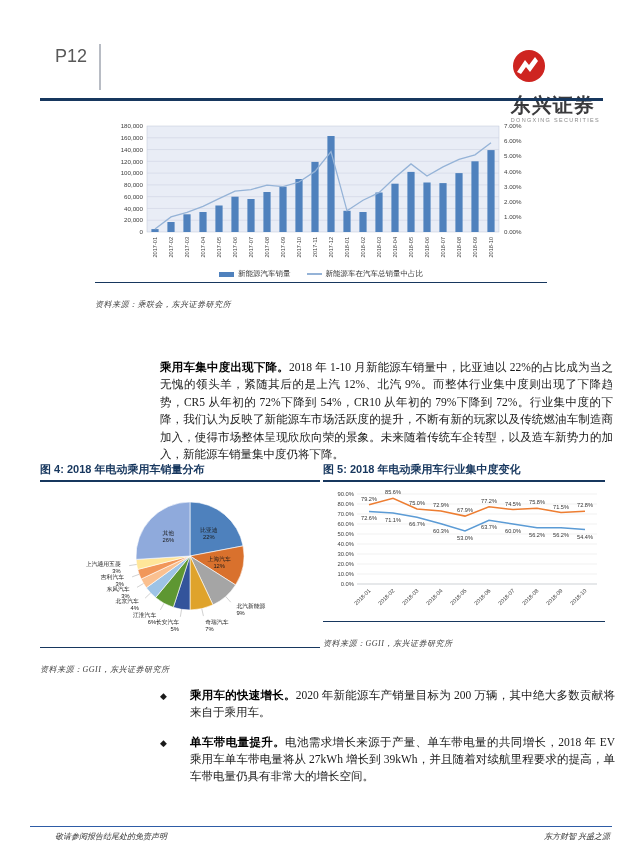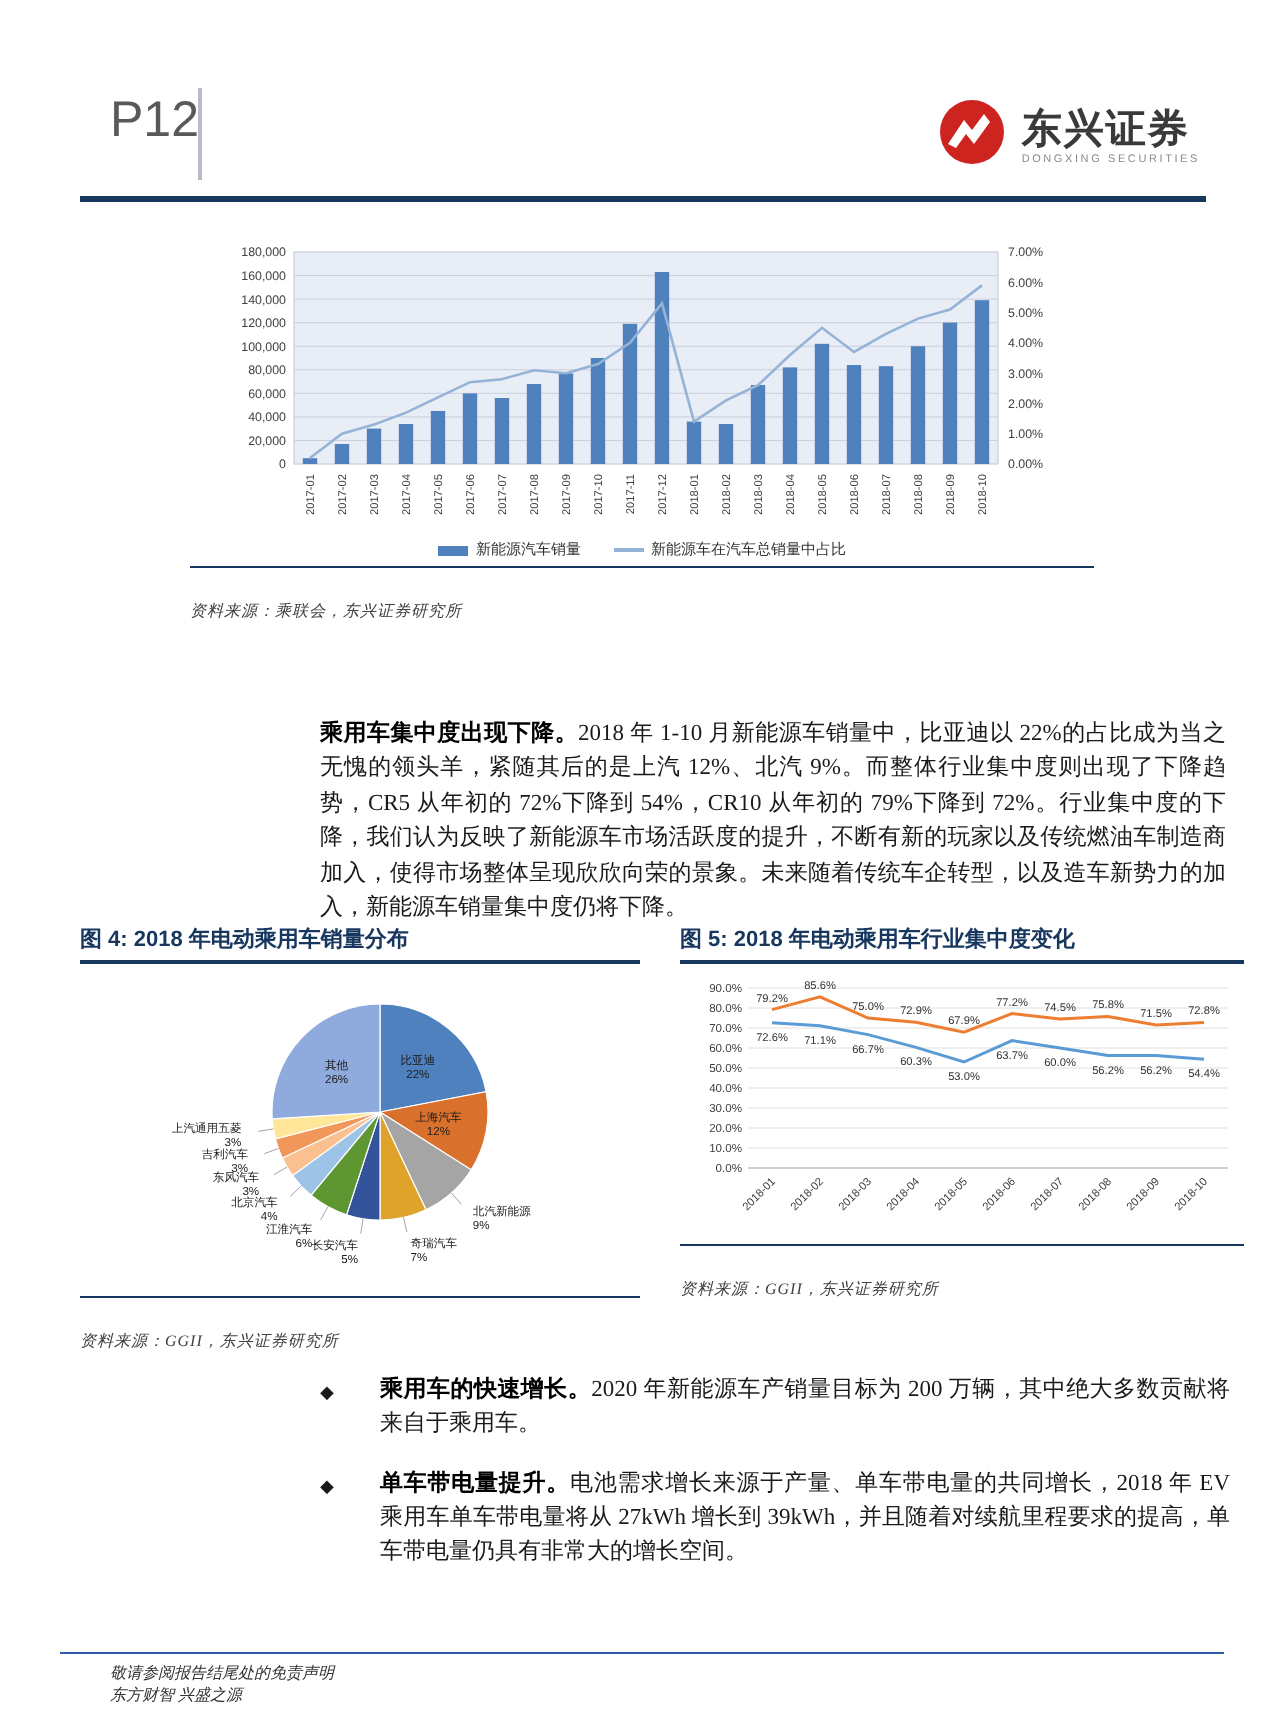--- a/index.html
+++ b/index.html
@@ -1,56 +1,56 @@
 <!DOCTYPE html>
 <html><head>
 <meta charset="utf-8">
 <style>
   html,body{margin:0;padding:0;background:#ffffff;}
   #page{position:relative;width:640px;height:867px;background:#fff;overflow:hidden;
         font-family:"Liberation Serif","DejaVu Serif",serif;color:#1a1a1a;}
 
   
   #header{position:absolute;top:44px;left:55px;right:40px;height:52px;}
-  #page-num{position:absolute;left:0;top:2px;font-size:25px;color:#595959;font-family:"Liberation Sans",sans-serif;}
+  #page-num{position:absolute;left:0;top:2px;font-size:18px;color:#595959;font-family:"Liberation Sans",sans-serif;}
   #header-divider{position:absolute;left:44px;top:0;width:2px;height:46px;background:#b8bcc4;}
   #header-titles{position:absolute;left:56px;top:0;}
   #report-title{font-size:15px;font-weight:bold;color:#2456a4;font-family:"Liberation Sans",sans-serif;}
   #report-subtitle{margin-top:5px;font-size:9px;color:#3d6eb4;font-style:italic;}
-  #logo{position:absolute;right:0;top:4px;display:flex;align-items:center;gap:7px;}
+  #logo{position:absolute;right:0;top:4px;display:flex;align-items:flex-start;gap:7px;flex-direction:column;}
   #logo-text-cn{font-size:20px;font-weight:bold;color:#3a3a3c;font-family:"Liberation Sans",sans-serif;letter-spacing:1px;line-height:1;}
   #logo-text-en{font-size:5.5px;color:#8a8a8a;letter-spacing:1.3px;font-family:"Liberation Sans",sans-serif;margin-top:2px;}
   #header-rule{position:absolute;top:98px;left:40px;width:563px;height:3px;background:#17375e;}
 
   
   .fig-title{font-size:11px;font-weight:bold;color:#17375e;font-family:"Liberation Sans",sans-serif;padding-bottom:3px;border-bottom:2px solid #17375e;}
   .fig-rule{height:1px;background:#17375e;margin-top:3px;}
   .fig-source{font-size:8px;font-style:italic;color:#404040;margin-top:16px;letter-spacing:0.5px;}
   .legend-row{display:flex;justify-content:center;align-items:center;gap:16px;margin-top:1px;}
   .lg-item{display:flex;align-items:center;gap:4px;font-size:7.5px;color:#333;font-family:"Liberation Sans",sans-serif;justify-content:center;}
   .sw-bar{display:inline-block;width:15px;height:5px;}
   .sw-line{display:inline-block;width:15px;height:2px;}
 
   #fig3{position:absolute;top:120px;left:95px;width:452px;}
-  #figs-row{position:absolute;top:462px;left:40px;width:578px;display:flex;gap:20px;}
+  #figs-row{position:absolute;top:462px;left:40px;width:578px;display:flex;gap:3px;}
   #fig4{width:280px;}
   #fig5{width:282px;}
 
   
   #para1{position:absolute;top:347px;left:160px;width:453px;font-size:11.5px;line-height:17.5px;text-align:justify;}
   #forecast{position:absolute;top:674px;left:160px;width:455px;font-size:11.5px;line-height:17px;}
   .bullet{display:flex;margin-top:13px;}
   .bullet-marker{width:30px;flex:none;font-size:9px;padding-top:1px;color:#1a1a1a;}
   .bullet-text{flex:1;text-align:justify;}
   b{color:#000;}
 
   
   #footer-rule{position:absolute;top:826px;left:30px;width:582px;height:1px;background:#2e5ca6;}
   #footer{position:absolute;top:831px;left:55px;right:30px;display:flex;justify-content:space-between;
-          font-size:8px;font-style:italic;color:#333;flex-direction:column;}
+          font-size:8px;font-style:italic;color:#333;}
   svg text{font-family:"Liberation Sans","DejaVu Sans",sans-serif;}
 </style>
 </head>
 <body>
 
 <div id="page">
 
   <div id="header">
     <div id="page-num">P12</div>
     <div id="header-divider"></div>

